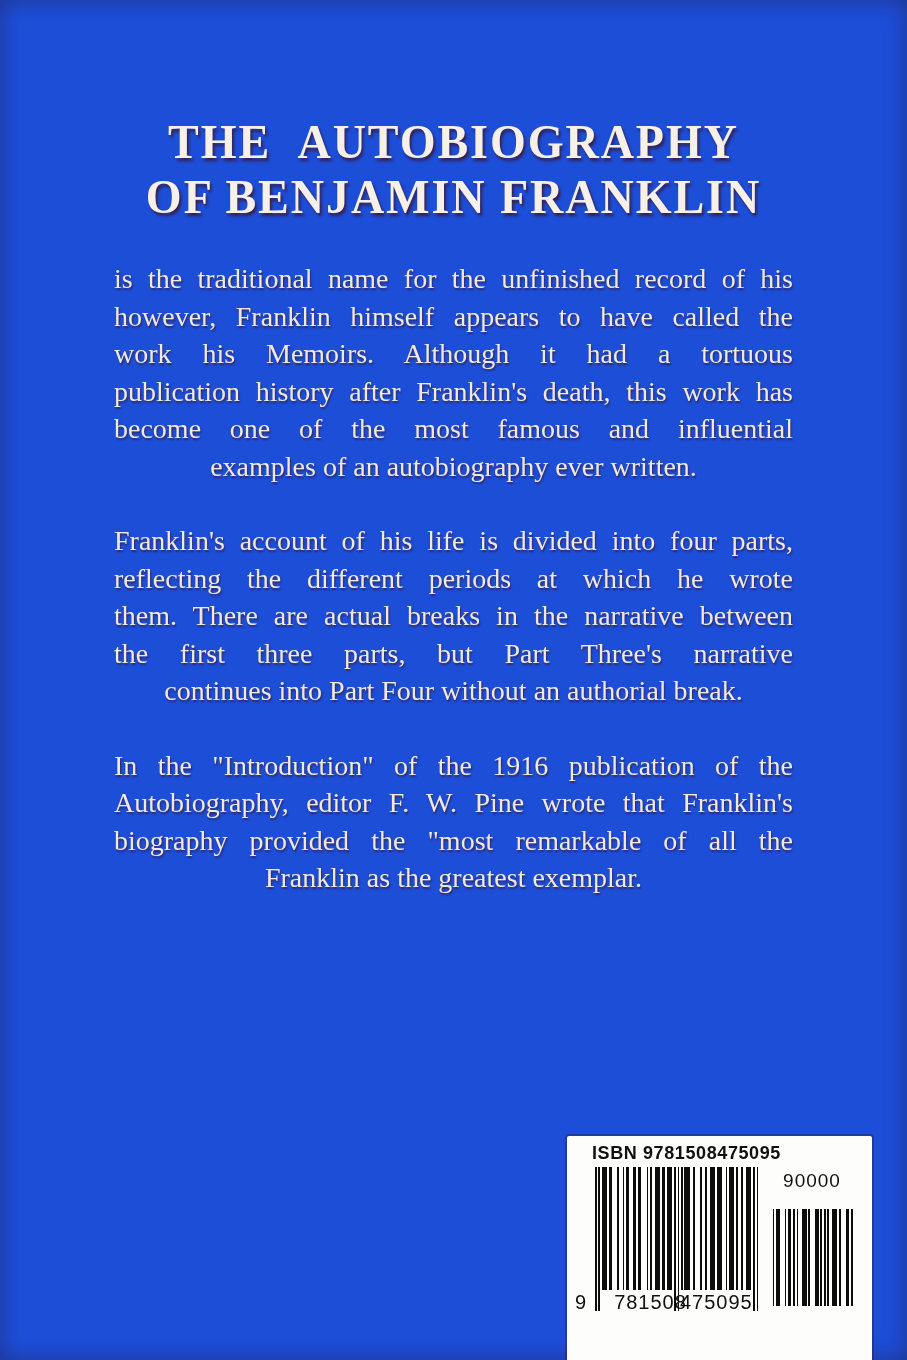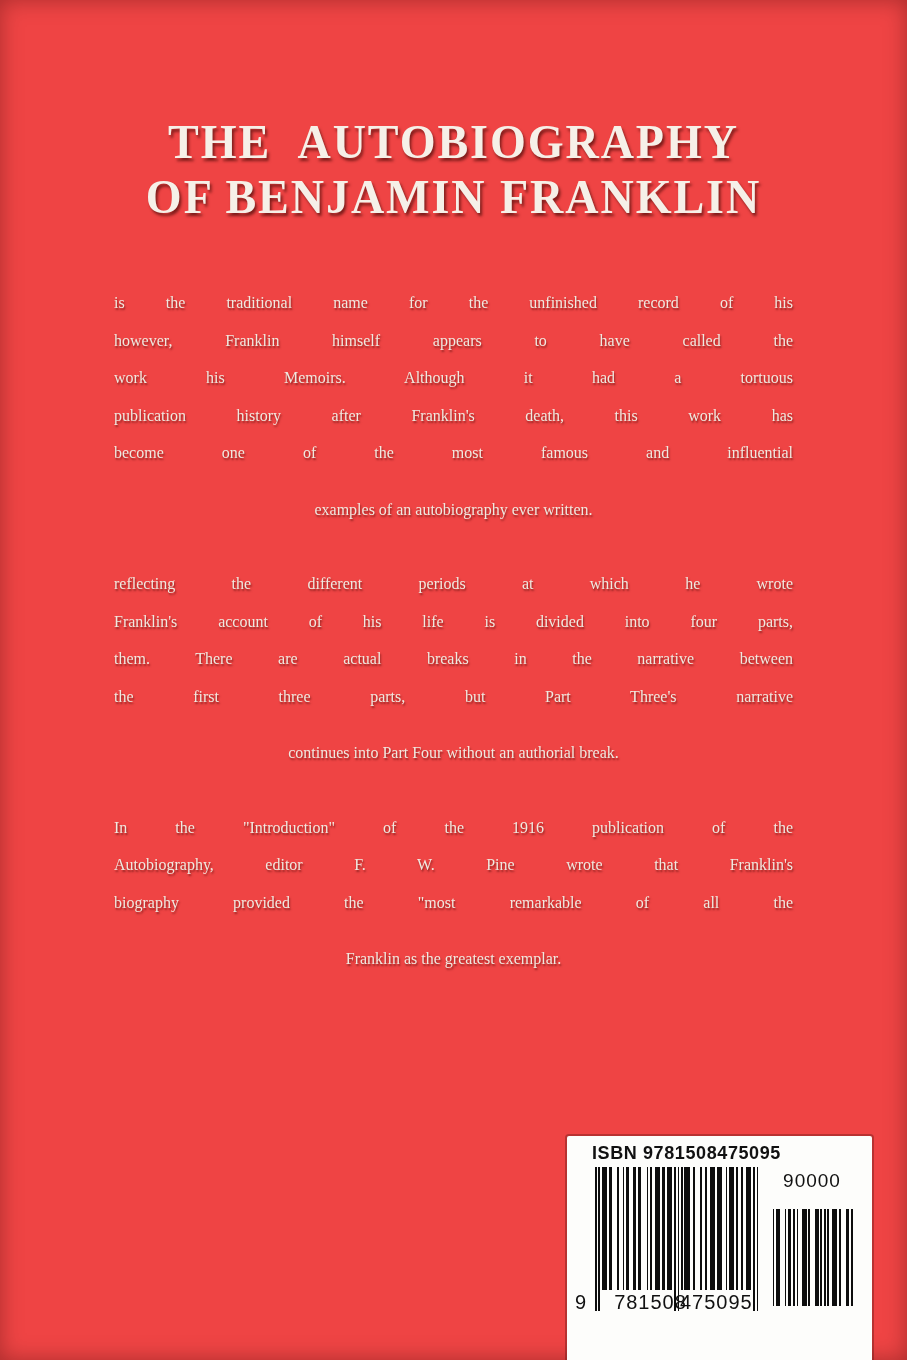--- a/index.html
+++ b/index.html
@@ -2,21 +2,21 @@
 <html><head>
 <meta charset="utf-8">
 <style>
   html, body { margin: 0; padding: 0; background: #444; }
   * { box-sizing: border-box; }
 
   .cover {
     position: relative;
     width: 907px;
     height: 1360px;
-    background: #ef4444;
+    background: #1d4ed8;
     overflow: hidden;
     box-shadow: inset 0 0 22px rgba(40, 4, 2, 0.35);
     font-family: "Liberation Serif", "DejaVu Serif", serif;
     padding-left: 8px;
   }
 
   
   .title {
     position: absolute;
     top: 114px;
@@ -30,31 +30,31 @@
     letter-spacing: 2px;
     text-shadow: 2px 3px 3px rgba(66, 8, 4, 0.65);
     transform: scaleX(0.96);
     transform-origin: 50% 0;
   }
   .title .line1 { word-spacing: 16px; }
 
   
   .body-text {
     position: absolute;
-    top: 284px;
+    top: 260px;
     left: 114px;
     width: 679px;
     color: #f0e9e0;
-    font-size: 16px;
+    font-size: 28px;
     line-height: 37.5px;
     text-shadow: 1px 2px 2px rgba(66, 8, 4, 0.55);
   }
   .paragraph { margin: 0 0 37px 0; }
   .jline { text-align: justify; text-align-last: justify; white-space: normal; }
-  .jline.jlast { text-align-last: center; margin-top: 19px; }
+  .jline.jlast { text-align-last: center; }
 
   
   .barcode-box {
     position: absolute;
     left: 567px;
     top: 1136px;
     width: 305px;
     height: 236px;
     background: #fdfdfb;
     border-radius: 2px;
@@ -124,22 +124,22 @@
   <div class="body-text">
     <div class="paragraph">
         <div class="jline">is the traditional name for the unfinished record of his</div>
         <div class="jline">however, Franklin himself appears to have called the</div>
         <div class="jline">work his Memoirs. Although it had a tortuous</div>
         <div class="jline">publication history after Franklin's death, this work has</div>
         <div class="jline">become one of the most famous and influential</div>
         <div class="jline jlast">examples of an autobiography ever written.</div>
       </div>
     <div class="paragraph">
+        <div class="jline">Franklin's account of his life is divided into four parts,</div>
         <div class="jline">reflecting the different periods at which he wrote</div>
-        <div class="jline">Franklin's account of his life is divided into four parts,</div>
         <div class="jline">them. There are actual breaks in the narrative between</div>
         <div class="jline">the first three parts, but Part Three's narrative</div>
         <div class="jline jlast">continues into Part Four without an authorial break.</div>
       </div>
     <div class="paragraph">
         <div class="jline">In the "Introduction" of the 1916 publication of the</div>
         <div class="jline">Autobiography, editor F. W. Pine wrote that Franklin's</div>
         <div class="jline">biography provided the "most remarkable of all the</div>
         <div class="jline jlast">Franklin as the greatest exemplar.</div>
       </div>

